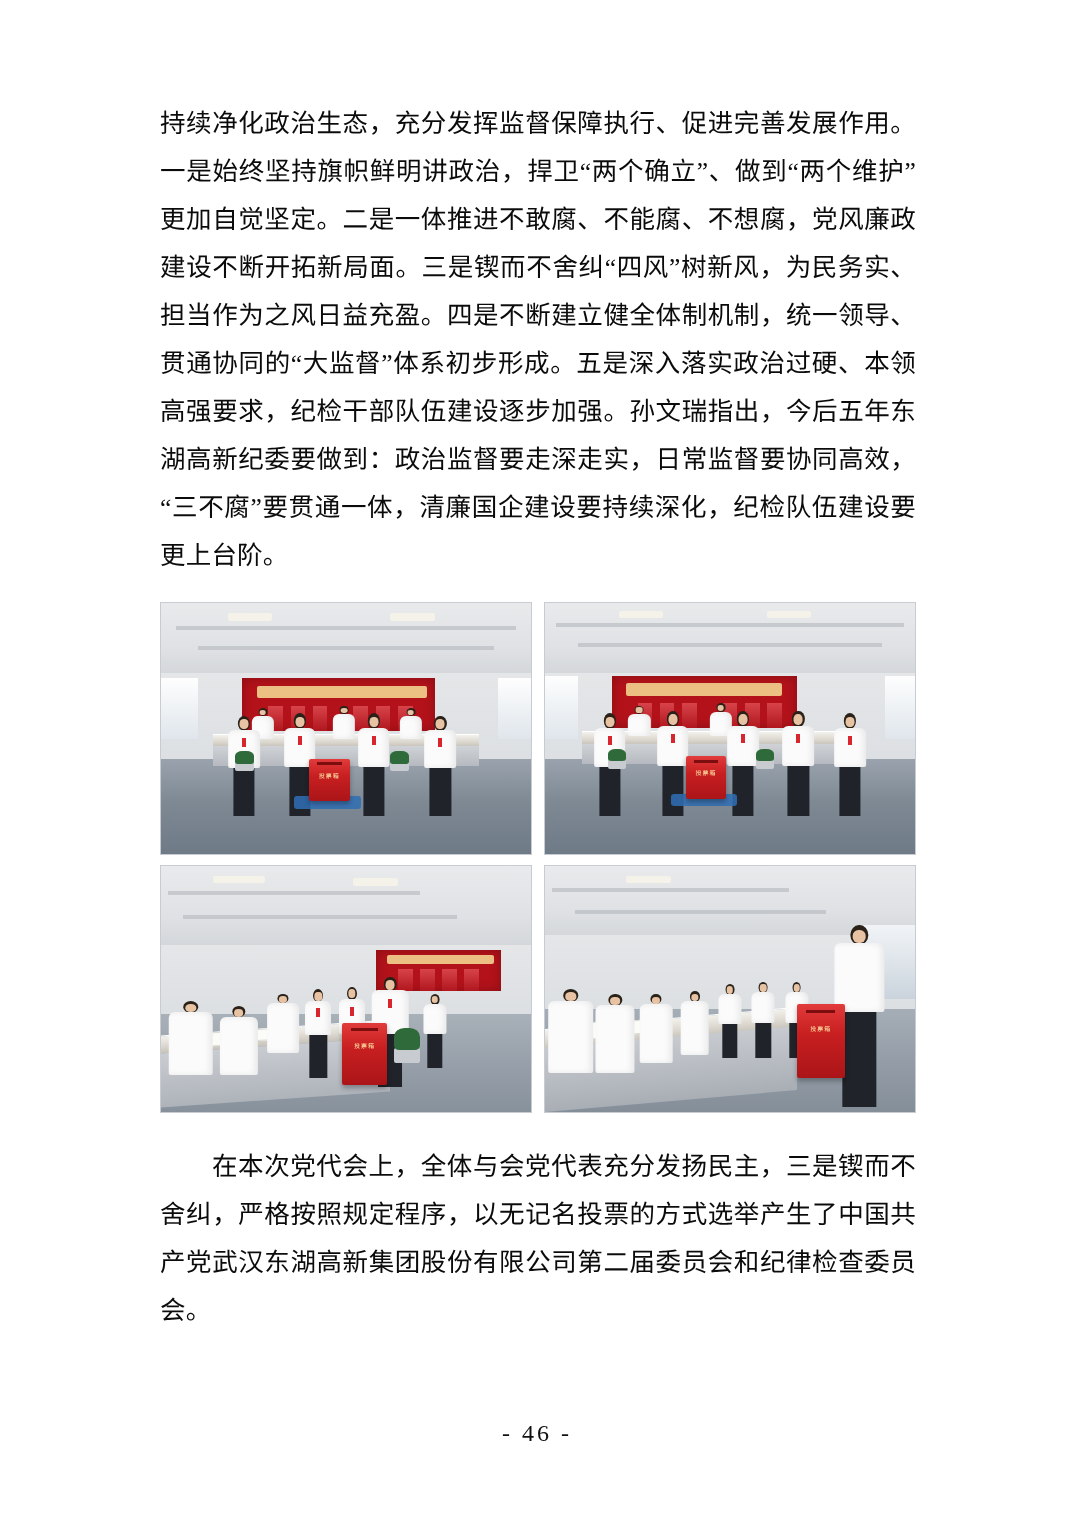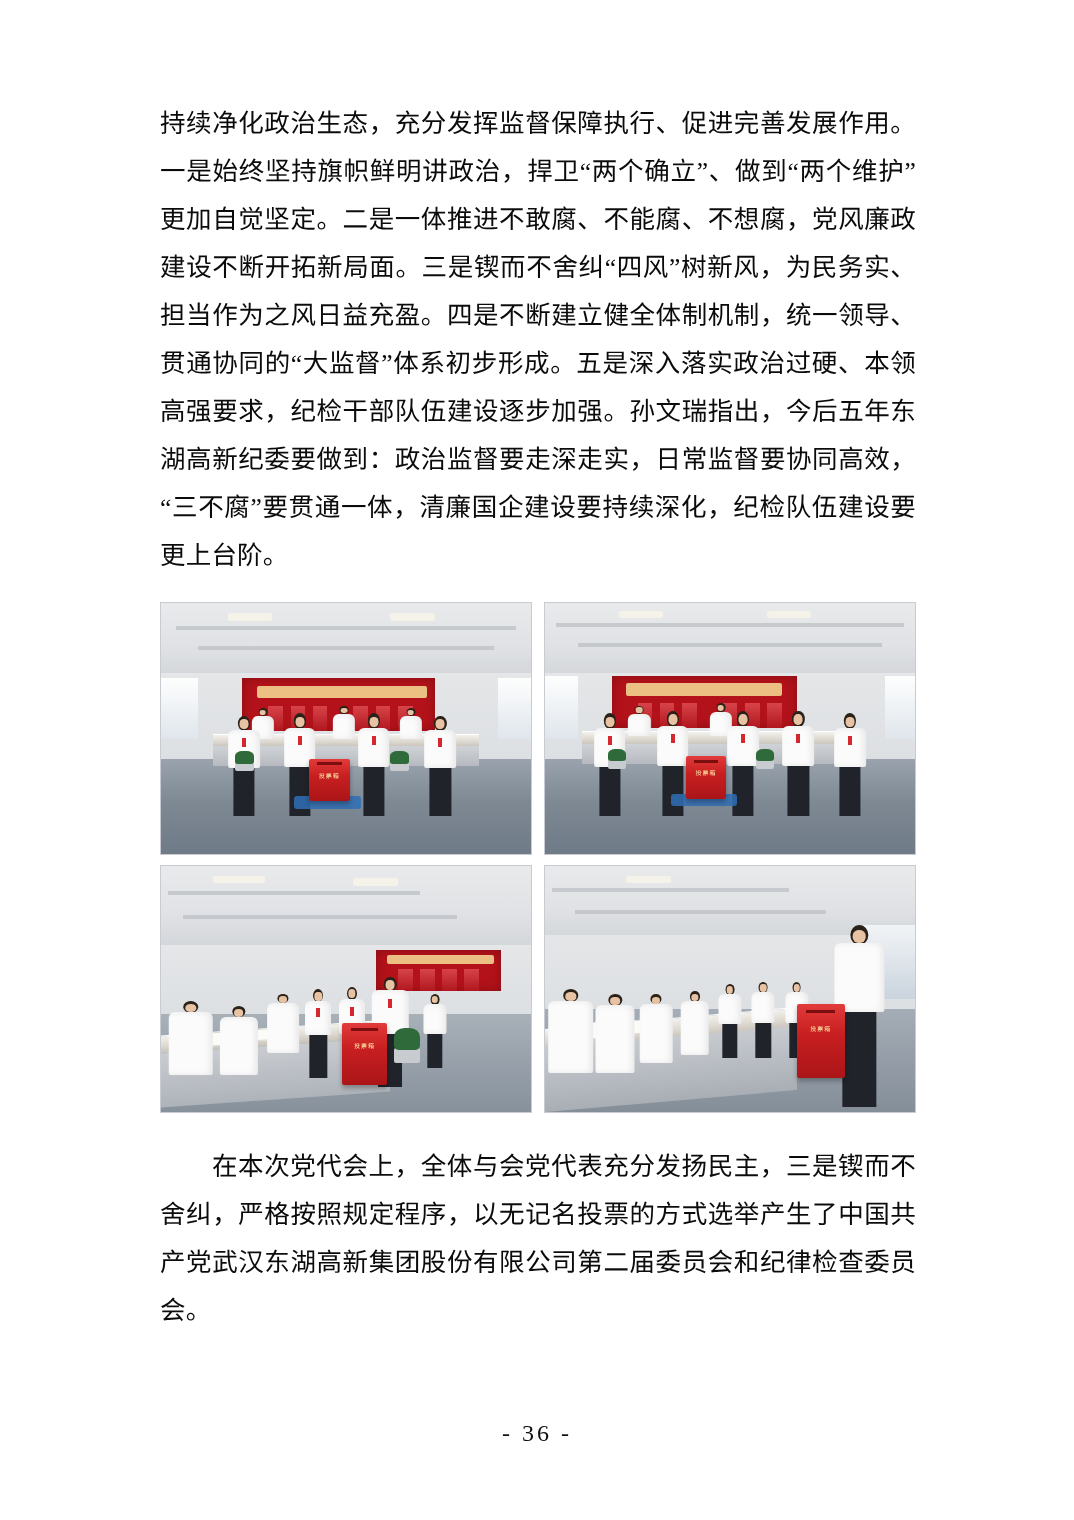--- a/index.html
+++ b/index.html
@@ -475,14 +475,14 @@
           </div>
         </div>
       </div>
 
     </div>
 
     <p class="body-text para-indent para-2">在本次党代会上，全体与会党代表充分发扬民主，三是锲而不舍纠，严格按照规定程序，以无记名投票的方式选举产生了中国共产党武汉东湖高新集团股份有限公司第二届委员会和纪律检查委员会。</p>
 
   </div>
 
-  <div class="page-number">- 36 -</div>
+  <div class="page-number">- 46 -</div>
 </div>
 
 </body></html>

